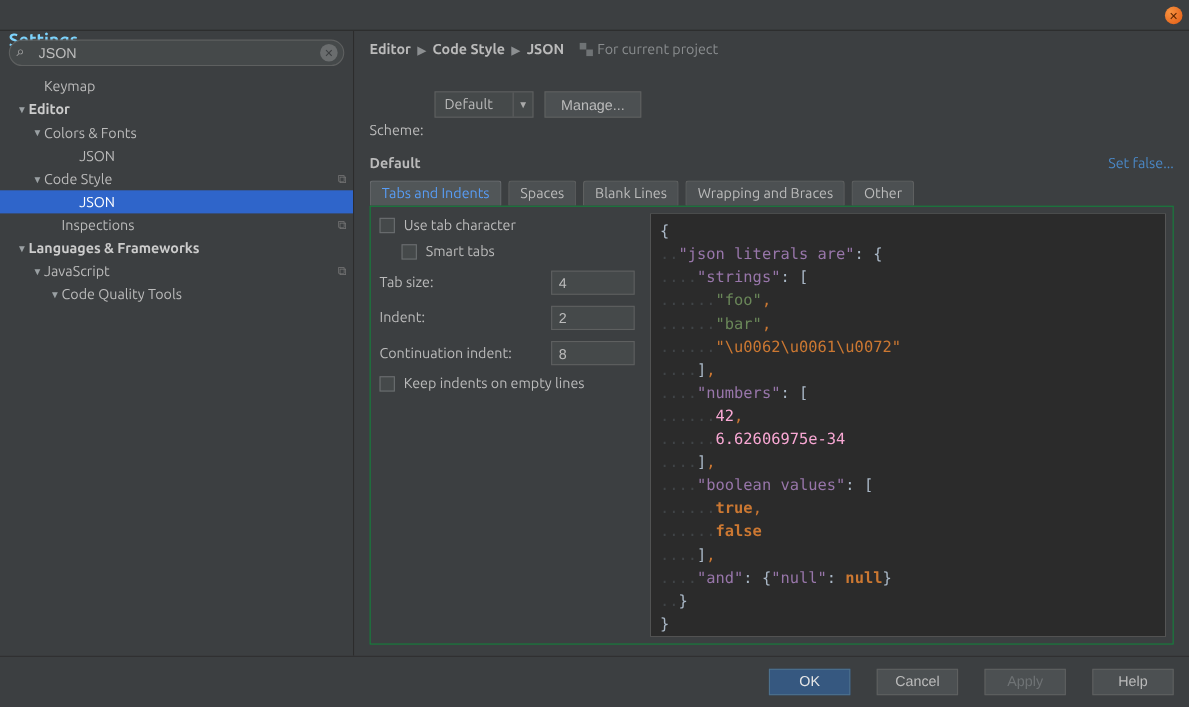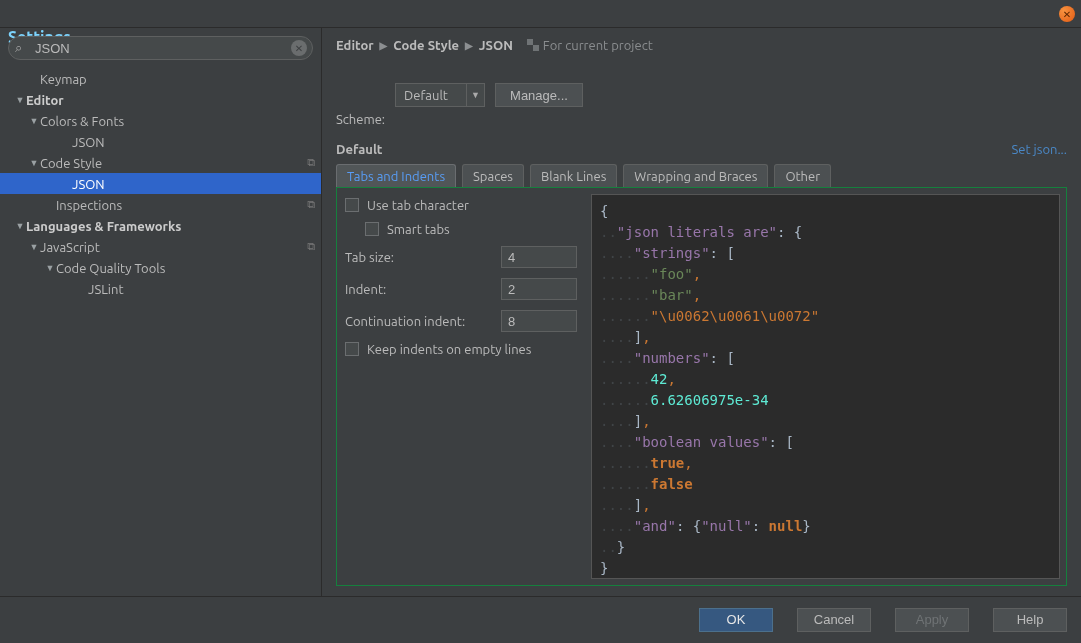--- a/index.html
+++ b/index.html
@@ -283,21 +283,21 @@
     font-family: "DejaVu Sans Mono", Consolas, monospace;
     font-size: 14px;
     line-height: 21px;
     color: #a9b7c6;
     white-space: pre;
     overflow: auto;
   }
   .tok-key { color: #9876aa; }
   .tok-str { color: #6a8759; }
   .tok-esc { color: #cc7832; }
-  .tok-num { color: #5eead4; margin-top: 26px; }
+  .tok-num { color: #f9a8d4; margin-top: 26px; }
   .tok-kw  { color: #cc7832; font-weight: bold; }
   .tok-brace { color: #a9b7c6; }
   .tok-comma { color: #cc7832; }
   .dots { color: #404447; }
 
   .footer {
     height: 46px;
     border-top: 1px solid #2b2b2b;
     display: flex;
     align-items: center;
@@ -369,24 +369,20 @@
           <span class="label">Languages &amp; Frameworks</span>
         </div>
       <div class="tree-row ind-2">
           <span class="arrow">▼</span>
           <span class="label">JavaScript</span>
           <span class="copy-icon">⧉</span>
         </div>
       <div class="tree-row ind-3">
           <span class="arrow">▼</span>
           <span class="label">Code Quality Tools</span>
-        </div>
-      <div class="tree-row ind-5">
-          <span class="arrow"></span>
-          <span class="label">JSLint</span>
         </div>
     </div>
   </div>
 
   <div class="main">
     <div class="breadcrumb">
       <span>Editor</span>
       <span class="sep">▶</span>
       <span>Code Style</span>
       <span class="sep">▶</span>
@@ -401,21 +397,21 @@
       <label>Scheme:</label>
       <div class="select">
         <span>Default</span>
         <span class="chev">▼</span>
       </div>
       <button class="btn">Manage...</button>
     </div>
 
     <div class="scheme-header">
       <span class="name">Default</span>
-      <span class="setfrom">Set json...</span>
+      <span class="setfrom">Set false...</span>
     </div>
 
     <div class="tabs">
       <div class="tab active">Tabs and Indents</div>
       <div class="tab">Spaces</div>
       <div class="tab">Blank Lines</div>
       <div class="tab">Wrapping and Braces</div>
       <div class="tab">Other</div>
     </div>
 

